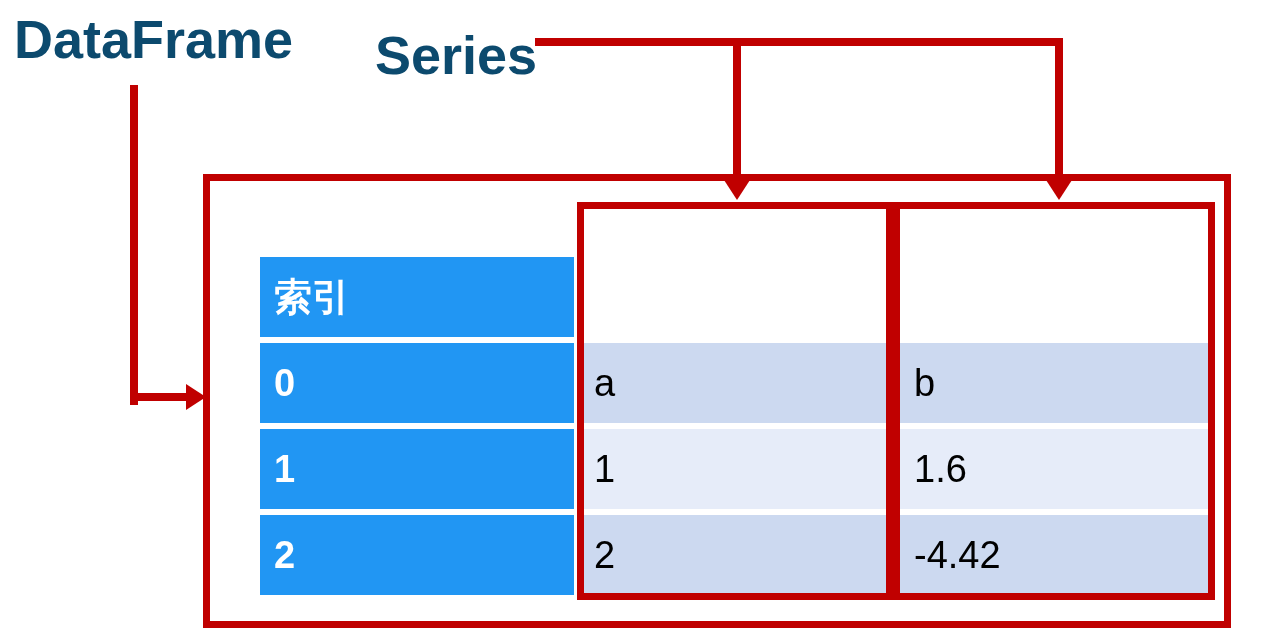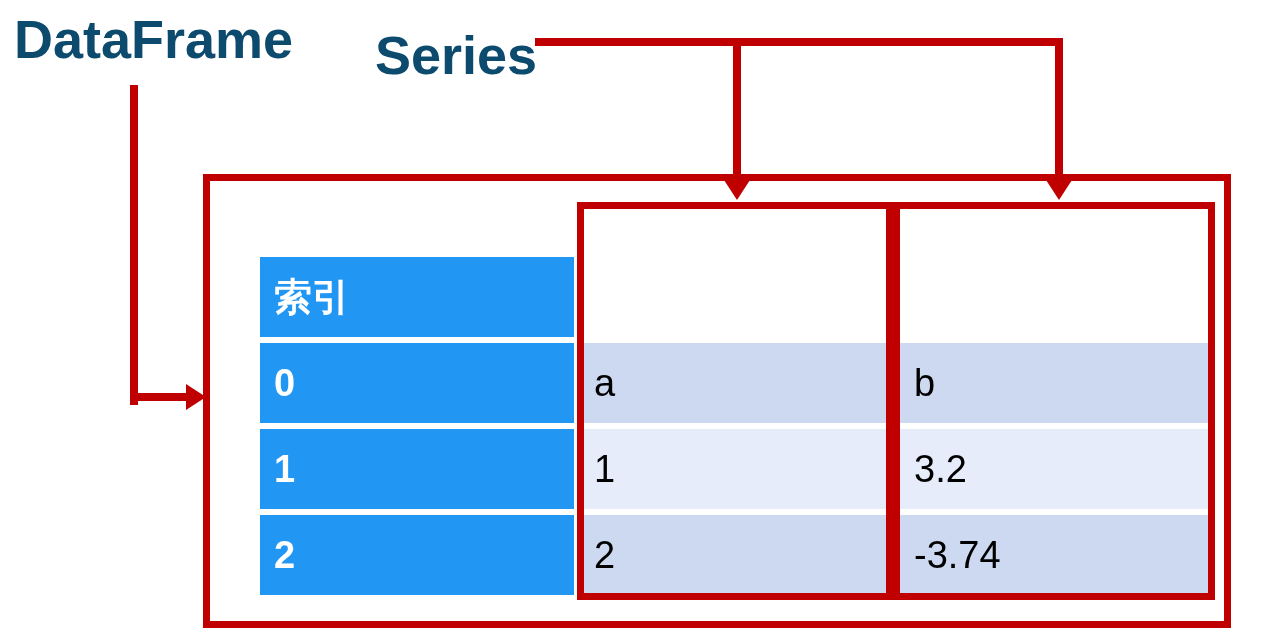--- a/index.html
+++ b/index.html
@@ -140,27 +140,27 @@
 
     <div class="trow body shade-a">
       <div class="cell c-index">0</div>
       <div class="cell c-col1">a</div>
       <div class="cell c-col2">b</div>
     </div>
 
     <div class="trow body shade-b">
       <div class="cell c-index">1</div>
       <div class="cell c-col1">1</div>
-      <div class="cell c-col2">3.2</div>
+      <div class="cell c-col2">1.6</div>
     </div>
 
     <div class="trow body shade-a">
       <div class="cell c-index">2</div>
       <div class="cell c-col1">2</div>
-      <div class="cell c-col2">-3.74</div>
+      <div class="cell c-col2">-4.42</div>
     </div>
 
   </div>
 
   <div class="rbox" style="left:577px; top:202px; width:316px; height:398px;"></div>
 
   <div class="rbox" style="left:893px; top:202px; width:322px; height:398px;"></div>
 
 </div>
 

